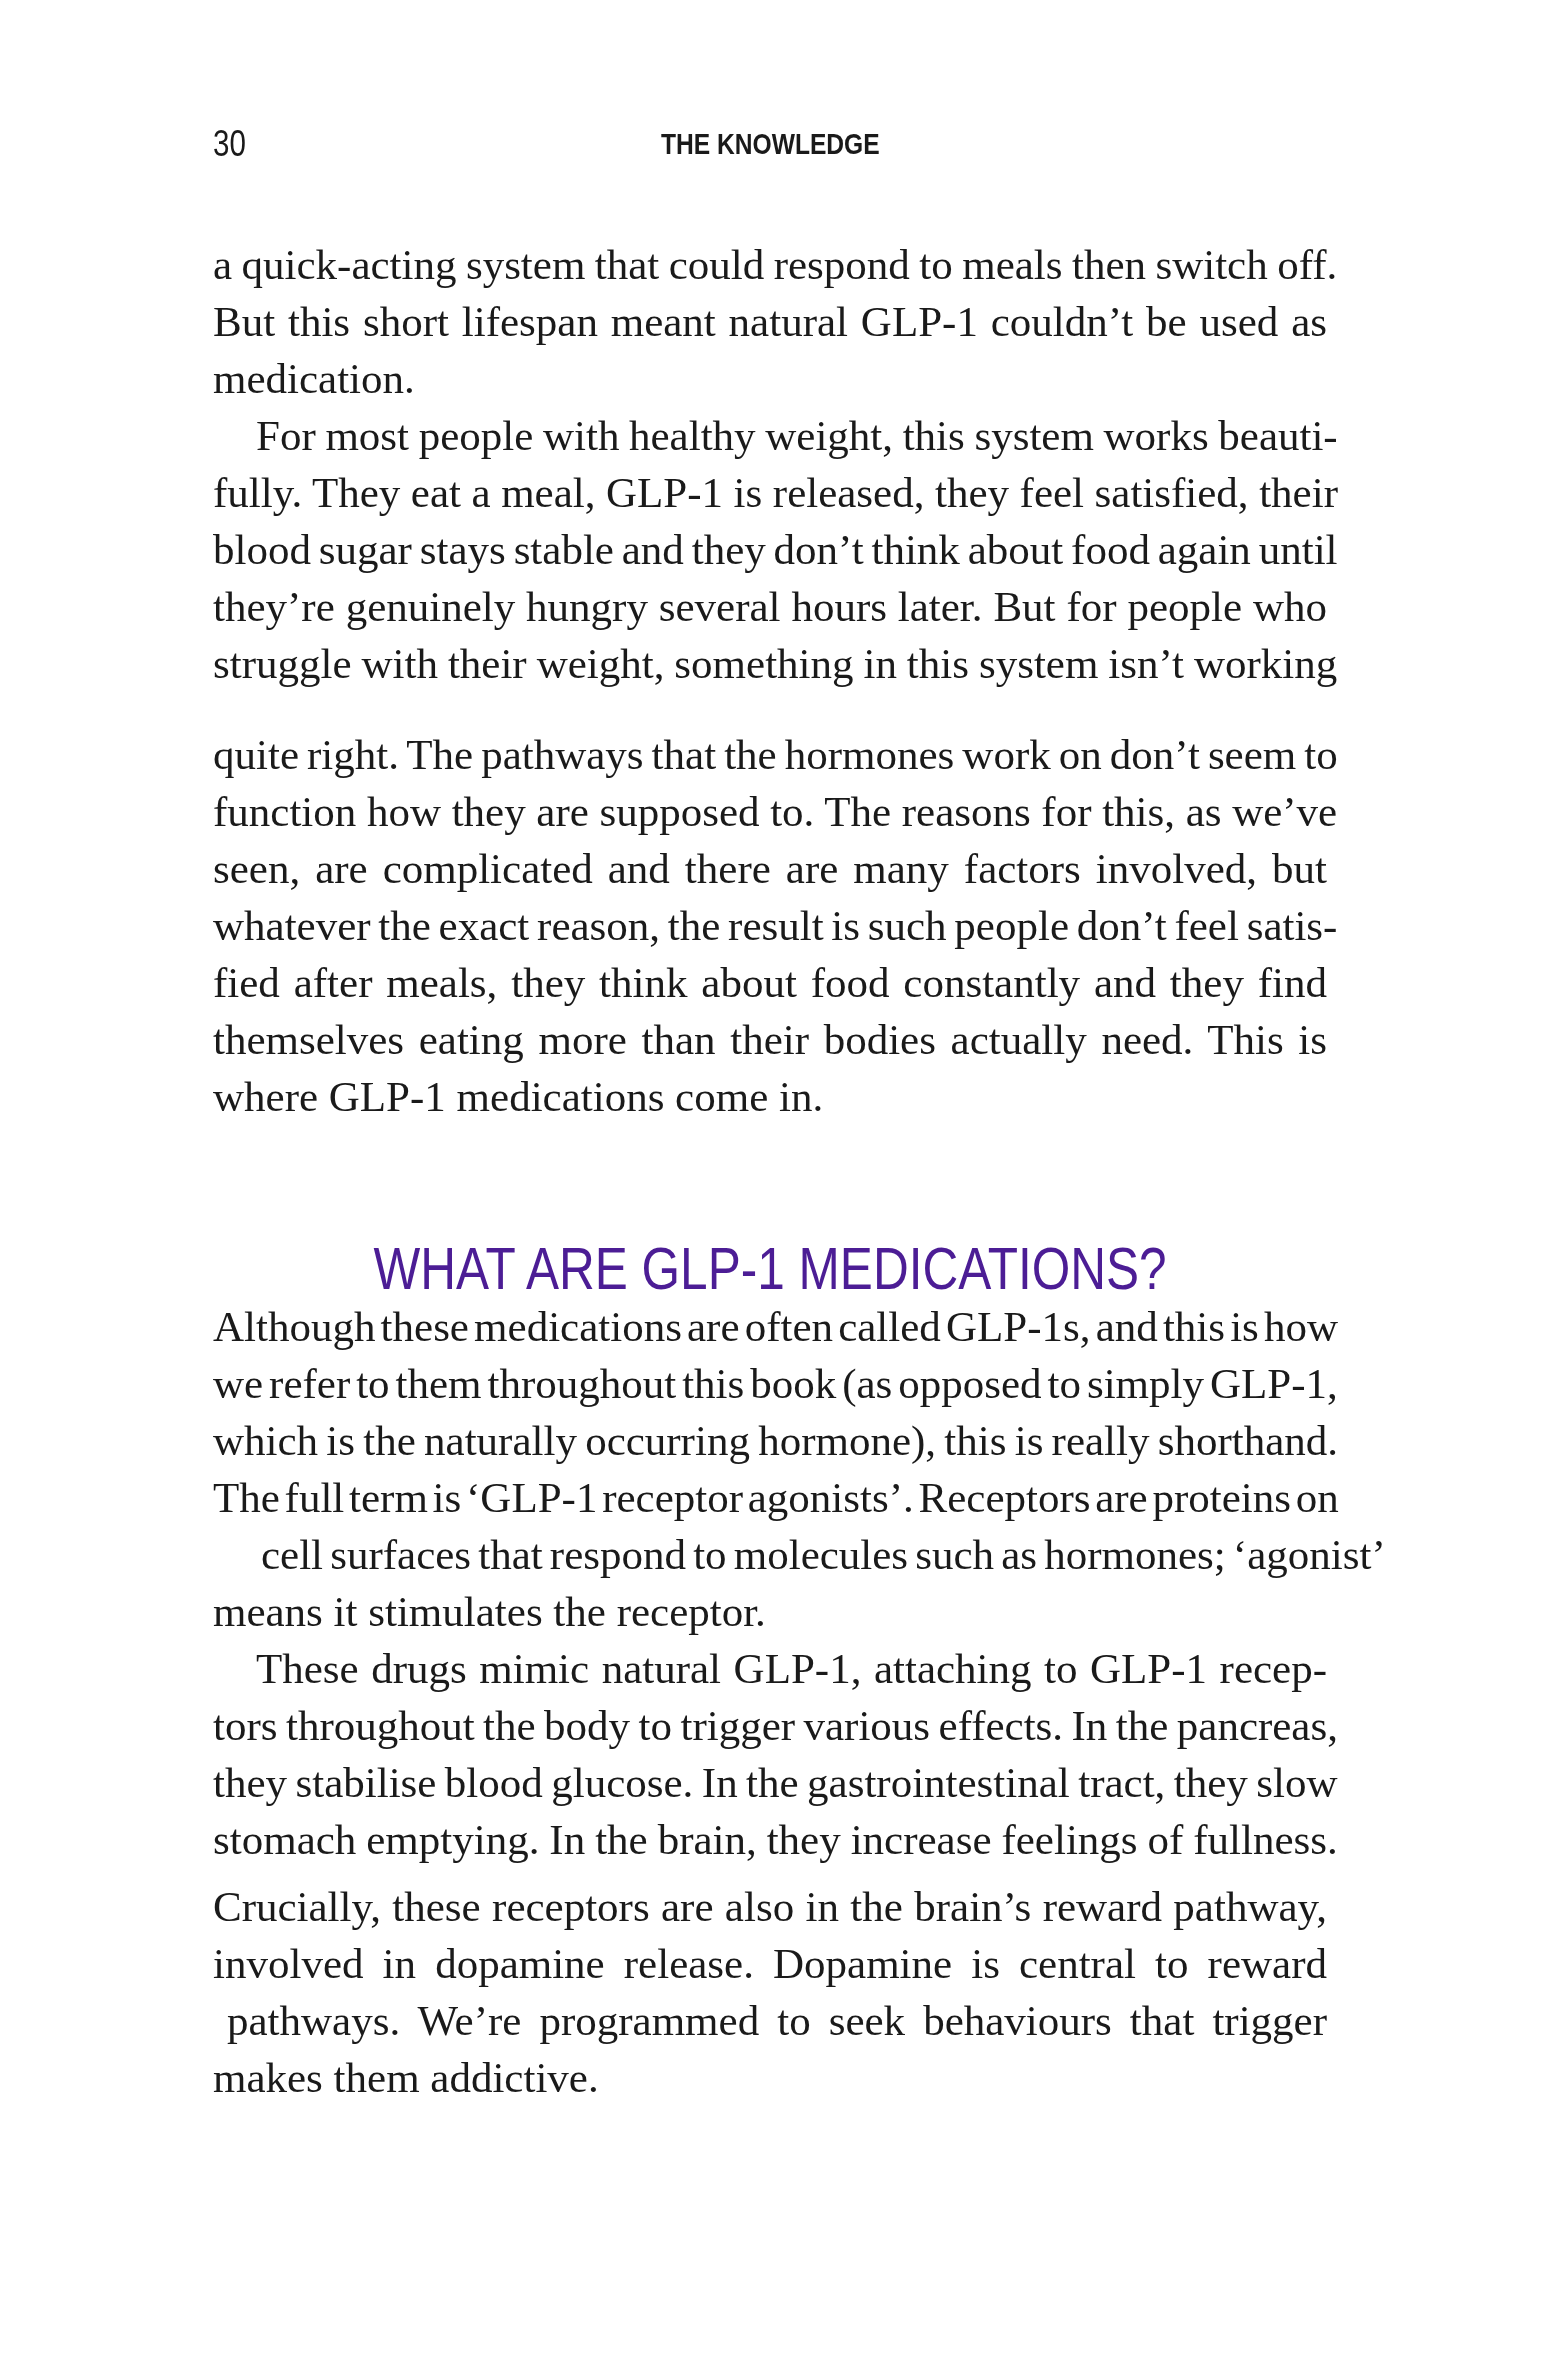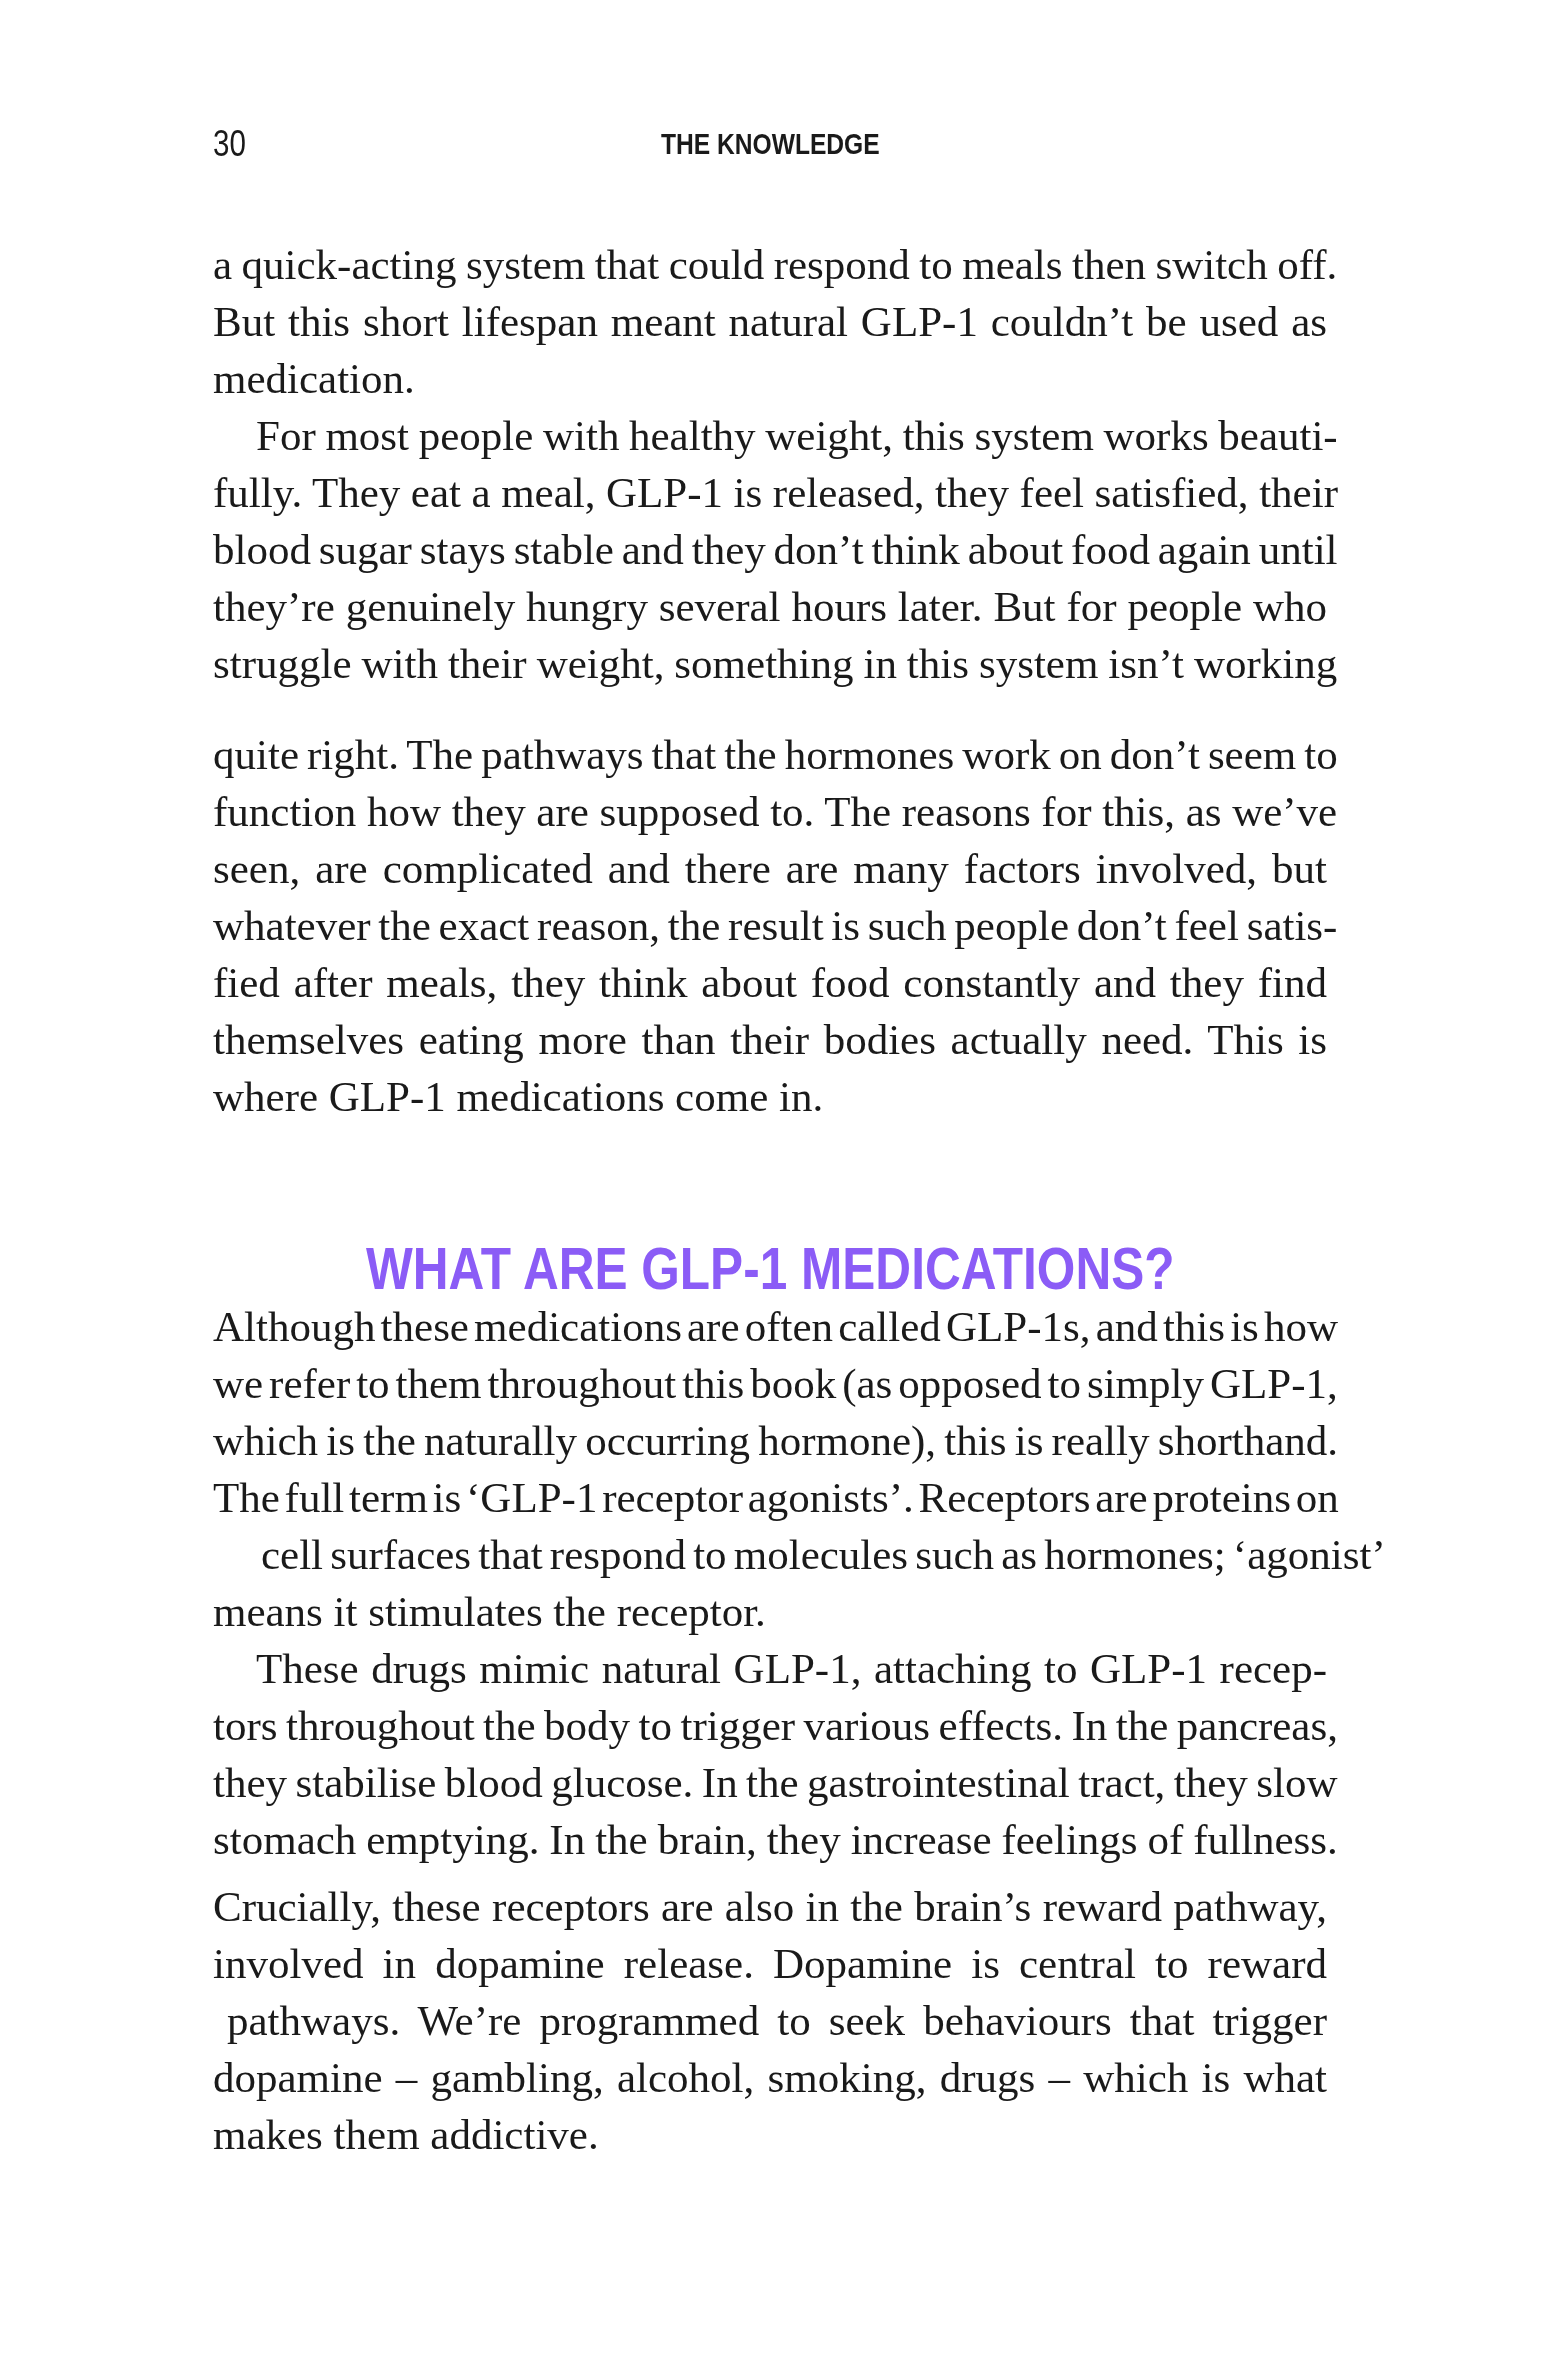--- a/index.html
+++ b/index.html
@@ -70,24 +70,24 @@
     .line.indent {
       padding-left: 43px;
     }
     .section-heading {
       position: absolute;
       top: 1185px;
       left: 213px;
       width: 1114px;
       text-align: center;
       font-family: "Liberation Sans", sans-serif;
-      font-weight: bold;
+      font-weight: normal;
       font-size: 59px;
       line-height: 71px;
-      color: #8b5cf6;
+      color: #4c1d95;
     }
     .section-heading span {
       display: inline-block;
       transform: scaleX(0.84);
     }
     #block-1 { top: 236px; }
     #block-2 { top: 1298px; }
   </style>
 </head>
 <body>
@@ -131,17 +131,16 @@
       <span class="line last" style="white-space: nowrap;">means it stimulates the receptor.</span>
     </div>
     <div class="paragraph">
       <span class="line indent" style="white-space: nowrap; word-spacing: 0px;">These drugs mimic natural GLP-1, attaching to GLP-1 recep-</span>
       <span class="line" style="white-space: nowrap; word-spacing: -2.3px;">tors throughout the body to trigger various effects. In the pancreas,</span>
       <span class="line" style="white-space: nowrap; word-spacing: -2.3px;">they stabilise blood glucose. In the gastrointestinal tract, they slow</span>
       <span class="line" style="white-space: nowrap; word-spacing: -0.8px;">stomach emptying. In the brain, they increase feelings of fullness.</span>
       <span class="line" style="white-space: nowrap; word-spacing: 0px; margin-top: 10px;">Crucially, these receptors are also in the brain’s reward pathway,</span>
       <span class="line" style="white-space: nowrap; word-spacing: 0px;">involved in dopamine release. Dopamine is central to reward</span>
       <span class="line" style="white-space: nowrap; word-spacing: 0px; margin-left: 14px;">pathways. We’re programmed to seek behaviours that trigger</span>
-      <span class="line" style="white-space: nowrap; word-spacing: 0px;">dopamine – gambling, alcohol, smoking, drugs – which is what</span>
       <span class="line last" style="white-space: nowrap;">makes them addictive.</span>
     </div>
   </div>
 
 
 </body></html>

